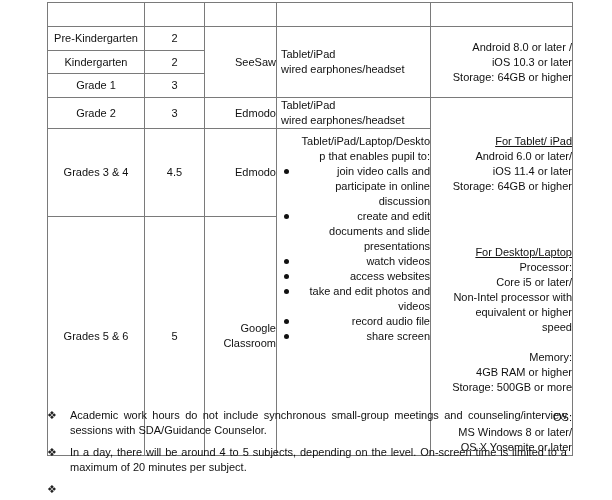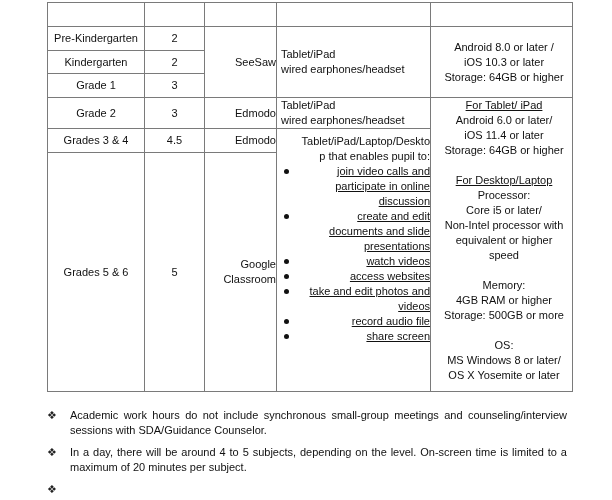--- a/index.html
+++ b/index.html
@@ -5,25 +5,25 @@
   html, body { margin:0; padding:0; background:#ffffff; }
   body { width:612px; height:500px; position:relative; overflow:hidden;
          font-family:"Liberation Sans", "DejaVu Sans", sans-serif; color:#111; }
   .page { position:absolute; left:0; top:16px; width:612px; height:500px; }
   .tbl { position:absolute; left:47px; top:-14px; border-collapse:collapse; table-layout:fixed; }
   .tbl td { border:1.3px solid #7a7a7a; padding:0; font-size:11px; line-height:15px; vertical-align:middle; }
   .c1 { width:96px; text-align:center; }
   .c2 { width:59px; text-align:center; }
   .c3 { width:71px; text-align:right; }
   .c4 { width:149px; text-align:left; padding-left:4px !important; }
-  .c5 { width:136px; text-align:center; padding-left:5px !important; }
+  .c5 { width:136px; text-align:right; padding-left:5px !important; }
   .top { vertical-align:top !important; }
   .line { display:block; white-space:nowrap; }
-  .ul { text-decoration:underline; }
-  ul.bul { margin:0; padding:0 0 0 0; list-style:none;text-decoration:underline; }
+  .ul { text-decoration:underline;margin-top:36px; }
+  ul.bul { margin:0; padding:0 0 0 0; list-style:none; }
   ul.bul li { position:relative; padding-left:13px; }
   ul.bul li::before { content:""; position:absolute; left:3px; top:5px; width:5px; height:5px; border-radius:50%; background:#111; }
   .gap { height:15px; }
   .notes { position:absolute; left:47px; top:392px; width:520px; font-size:11px; line-height:15px; }
   .note { position:relative; padding-left:23px; margin-bottom:7px; text-align:justify; }
   .note .dia { position:absolute; left:0; top:0; font-size:11px; color:#222; }
 </style>
 </head>
 <body>
 

